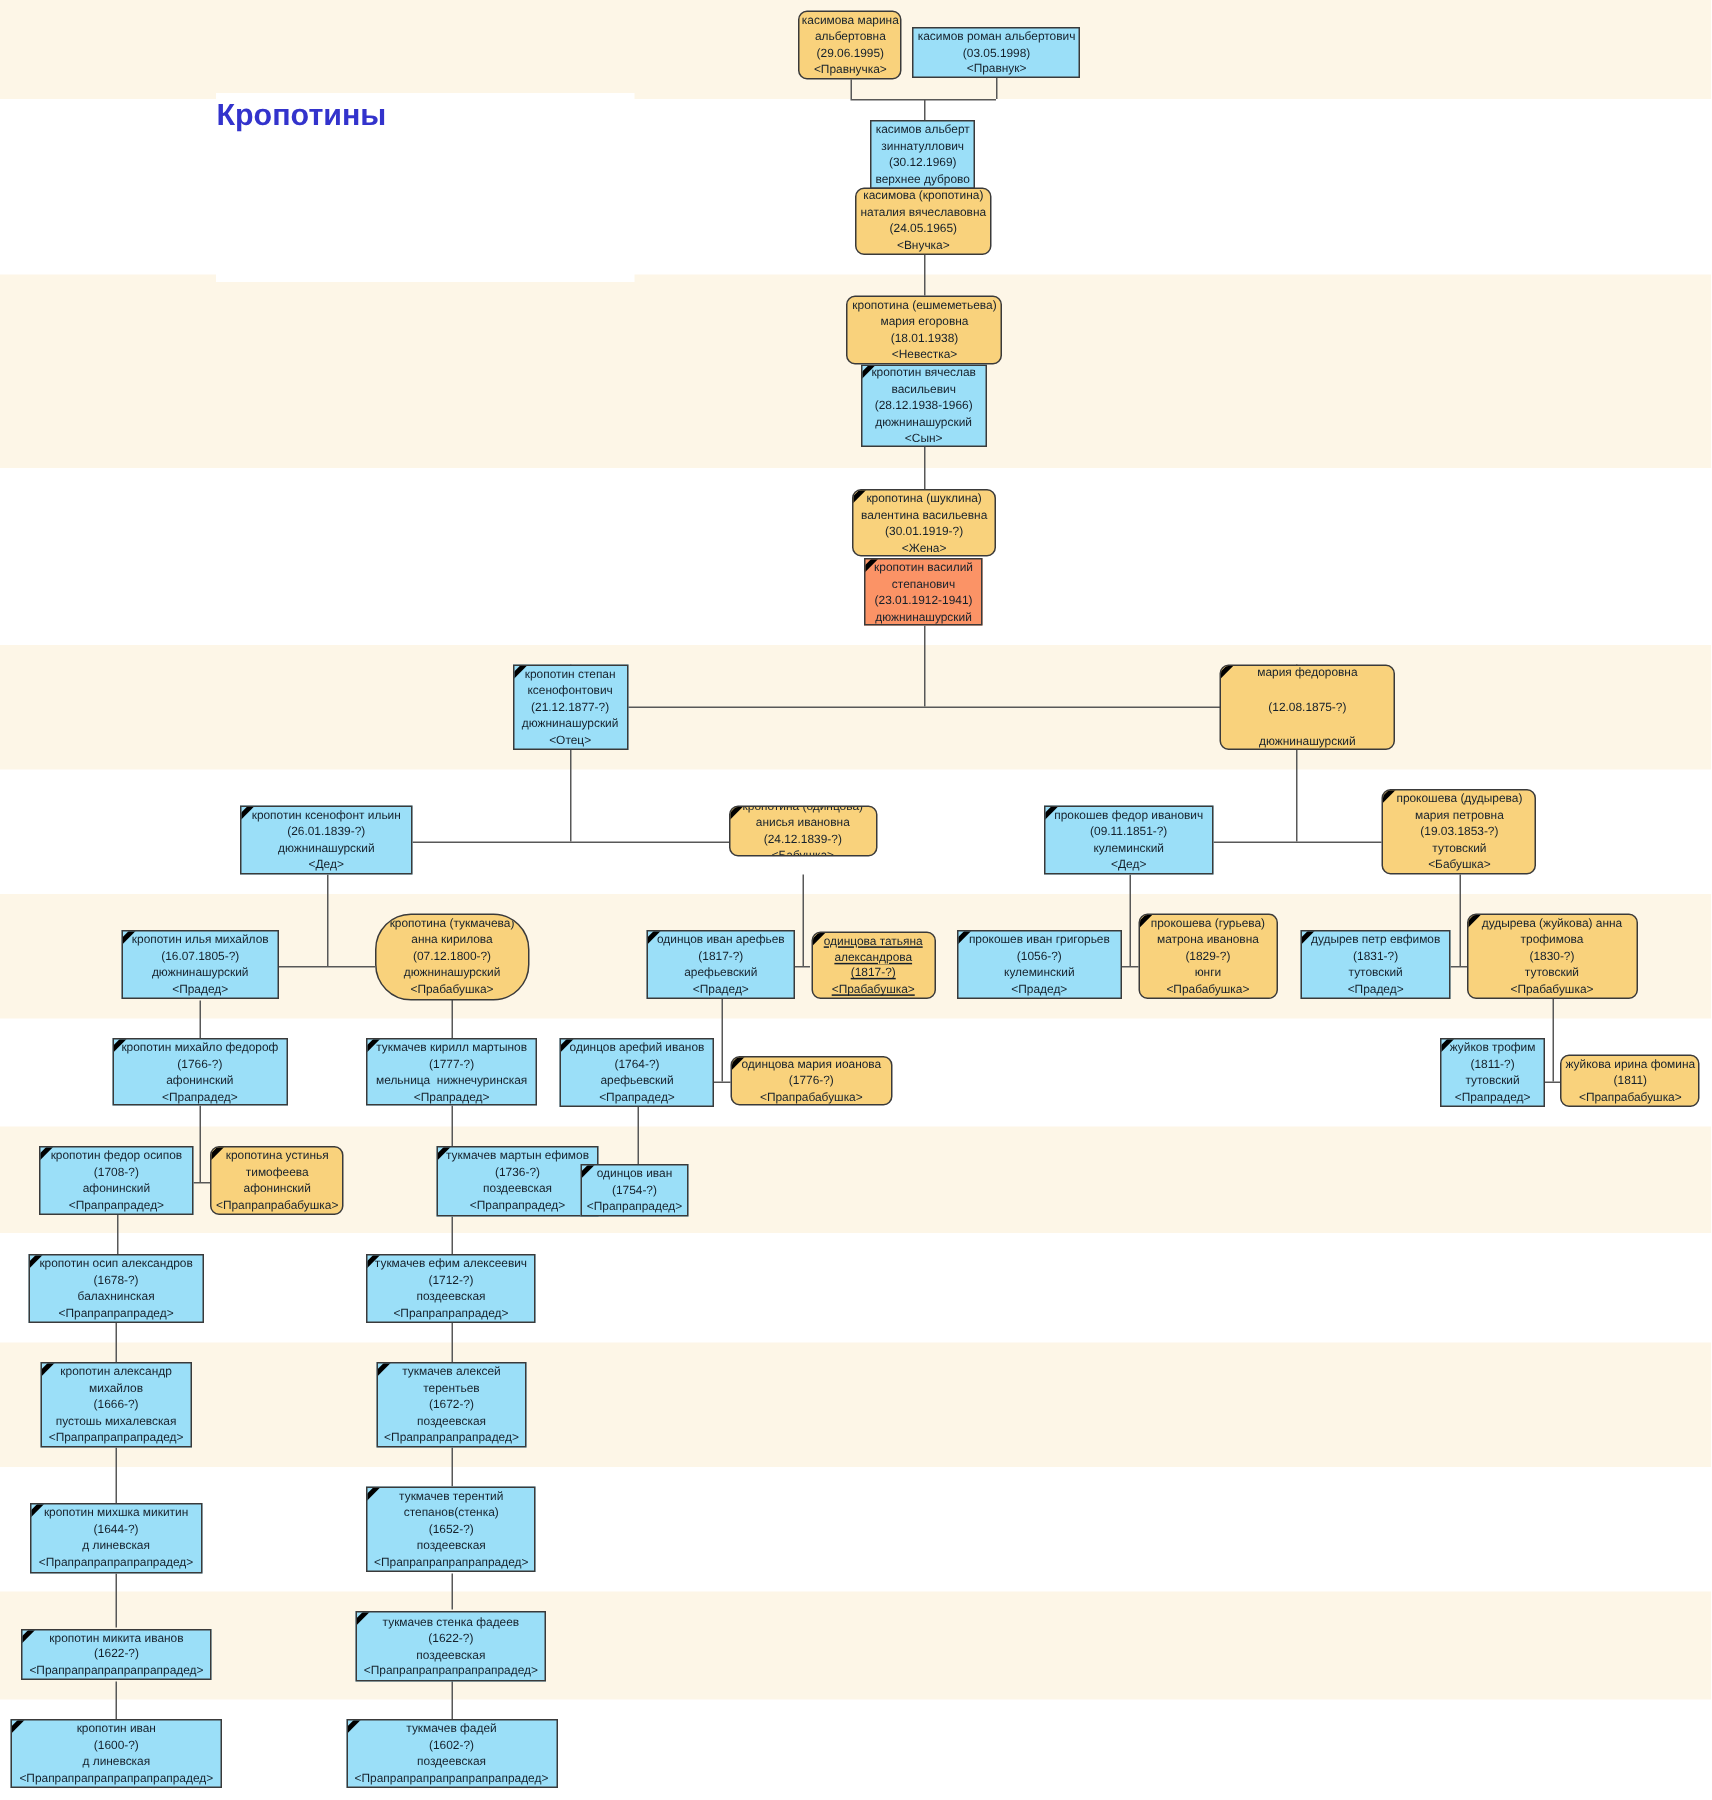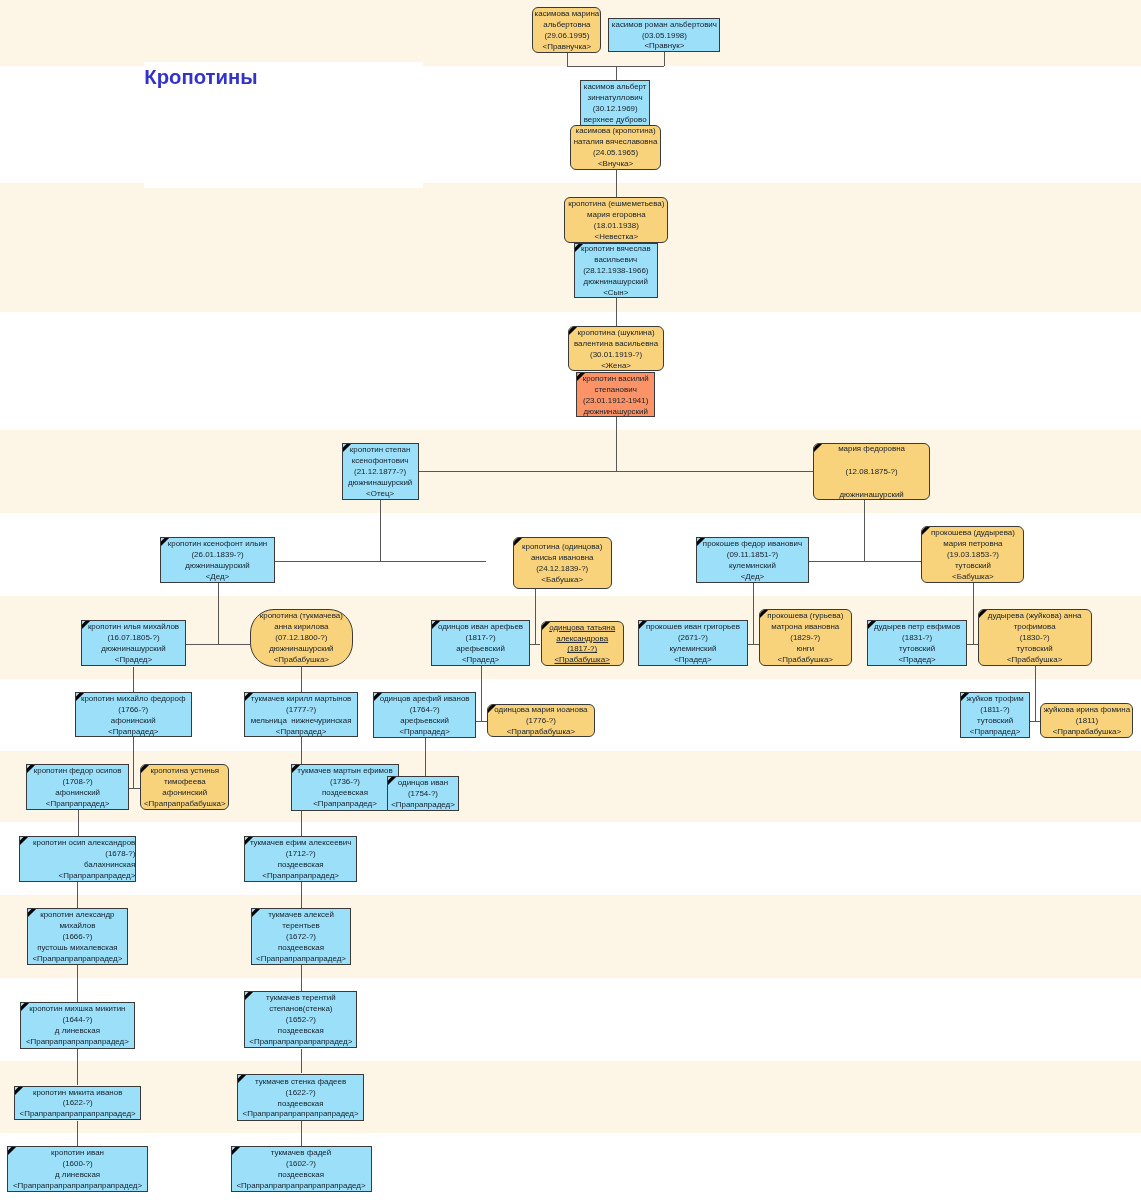--- a/index.html
+++ b/index.html
@@ -156,21 +156,21 @@
   </div>
   <div class="node blue" id="kropotin-ksenofont" style="left:160px;top:536.9px;width:115px;height:46.3px;">
     <svg class="mark" viewBox="0 0 12 12">
         <path d="M0.6 4.9 L4.9 0.6 L9.5 0.6 L0.6 9.5 Z" fill="#000000"></path>
       </svg>
     <div class="ln">кропотин ксенофонт ильин</div>
     <div class="ln">(26.01.1839-?)</div>
     <div class="ln">дюжнинашурский</div>
     <div class="ln">&lt;Дед&gt;</div>
   </div>
-  <div class="node orange round" id="kropotina-anisya" style="left:485.8px;top:536.8px;width:98.8px;height:52px;margin-left:27px;">
+  <div class="node orange round" id="kropotina-anisya" style="left:485.8px;top:536.8px;width:98.8px;height:34px;">
     <svg class="mark" viewBox="0 0 12 12">
         <path d="M0.6 4.9 L4.9 0.6 L9.5 0.6 L0.6 9.5 Z" fill="#000000"></path>
       </svg>
     <div class="ln">кропотина (одинцова)</div>
     <div class="ln">анисья ивановна</div>
     <div class="ln">(24.12.1839-?)</div>
     <div class="ln">&lt;Бабушка&gt;</div>
   </div>
   <div class="node blue" id="prokoshev-fedor" style="left:696.2px;top:536.7px;width:112.6px;height:46px;">
     <svg class="mark" viewBox="0 0 12 12">
@@ -226,21 +226,21 @@
     <div class="ln">одинцова татьяна</div>
     <div class="ln">александрова</div>
     <div class="ln">(1817-?)</div>
     <div class="ln">&lt;Прабабушка&gt;</div>
   </div>
   <div class="node blue" id="prokoshev-ivan" style="left:638px;top:620.2px;width:109.8px;height:45.8px;">
     <svg class="mark" viewBox="0 0 12 12">
         <path d="M0.6 4.9 L4.9 0.6 L9.5 0.6 L0.6 9.5 Z" fill="#000000"></path>
       </svg>
     <div class="ln">прокошев иван григорьев</div>
-    <div class="ln">(2671-?)</div>
+    <div class="ln">(1056-?)</div>
     <div class="ln">кулеминский</div>
     <div class="ln">&lt;Прадед&gt;</div>
   </div>
   <div class="node orange round" id="prokosheva-matrona" style="left:758.7px;top:608.8px;width:93.2px;height:57.5px;">
     <svg class="mark" viewBox="0 0 12 12">
         <path d="M0.6 4.9 L4.9 0.6 L9.5 0.6 L0.6 9.5 Z" fill="#000000"></path>
       </svg>
     <div class="ln">прокошева (гурьева)</div>
     <div class="ln">матрона ивановна</div>
     <div class="ln">(1829-?)</div>
@@ -343,21 +343,21 @@
     <div class="ln">&lt;Прапрапрадед&gt;</div>
   </div>
   <div class="node blue" id="odincov-ivan" style="left:386.7px;top:775.6px;width:72.6px;height:35.1px;">
     <svg class="mark" viewBox="0 0 12 12">
         <path d="M0.6 4.9 L4.9 0.6 L9.5 0.6 L0.6 9.5 Z" fill="#000000"></path>
       </svg>
     <div class="ln">одинцов иван</div>
     <div class="ln">(1754-?)</div>
     <div class="ln">&lt;Прапрапрадед&gt;</div>
   </div>
-  <div class="node blue" id="kropotin-osip" style="left:18.5px;top:835.9px;width:117.8px;height:46.3px;align-items:flex-end;">
+  <div class="node blue" id="kropotin-osip" style="left:18.5px;top:835.9px;width:117.8px;height:46.3px;">
     <svg class="mark" viewBox="0 0 12 12">
         <path d="M0.6 4.9 L4.9 0.6 L9.5 0.6 L0.6 9.5 Z" fill="#000000"></path>
       </svg>
     <div class="ln">кропотин осип александров</div>
     <div class="ln">(1678-?)</div>
     <div class="ln">балахнинская</div>
     <div class="ln">&lt;Прапрапрапрадед&gt;</div>
   </div>
   <div class="node blue" id="tukmachev-efim" style="left:243.8px;top:835.8px;width:113.7px;height:46px;">
     <svg class="mark" viewBox="0 0 12 12">

